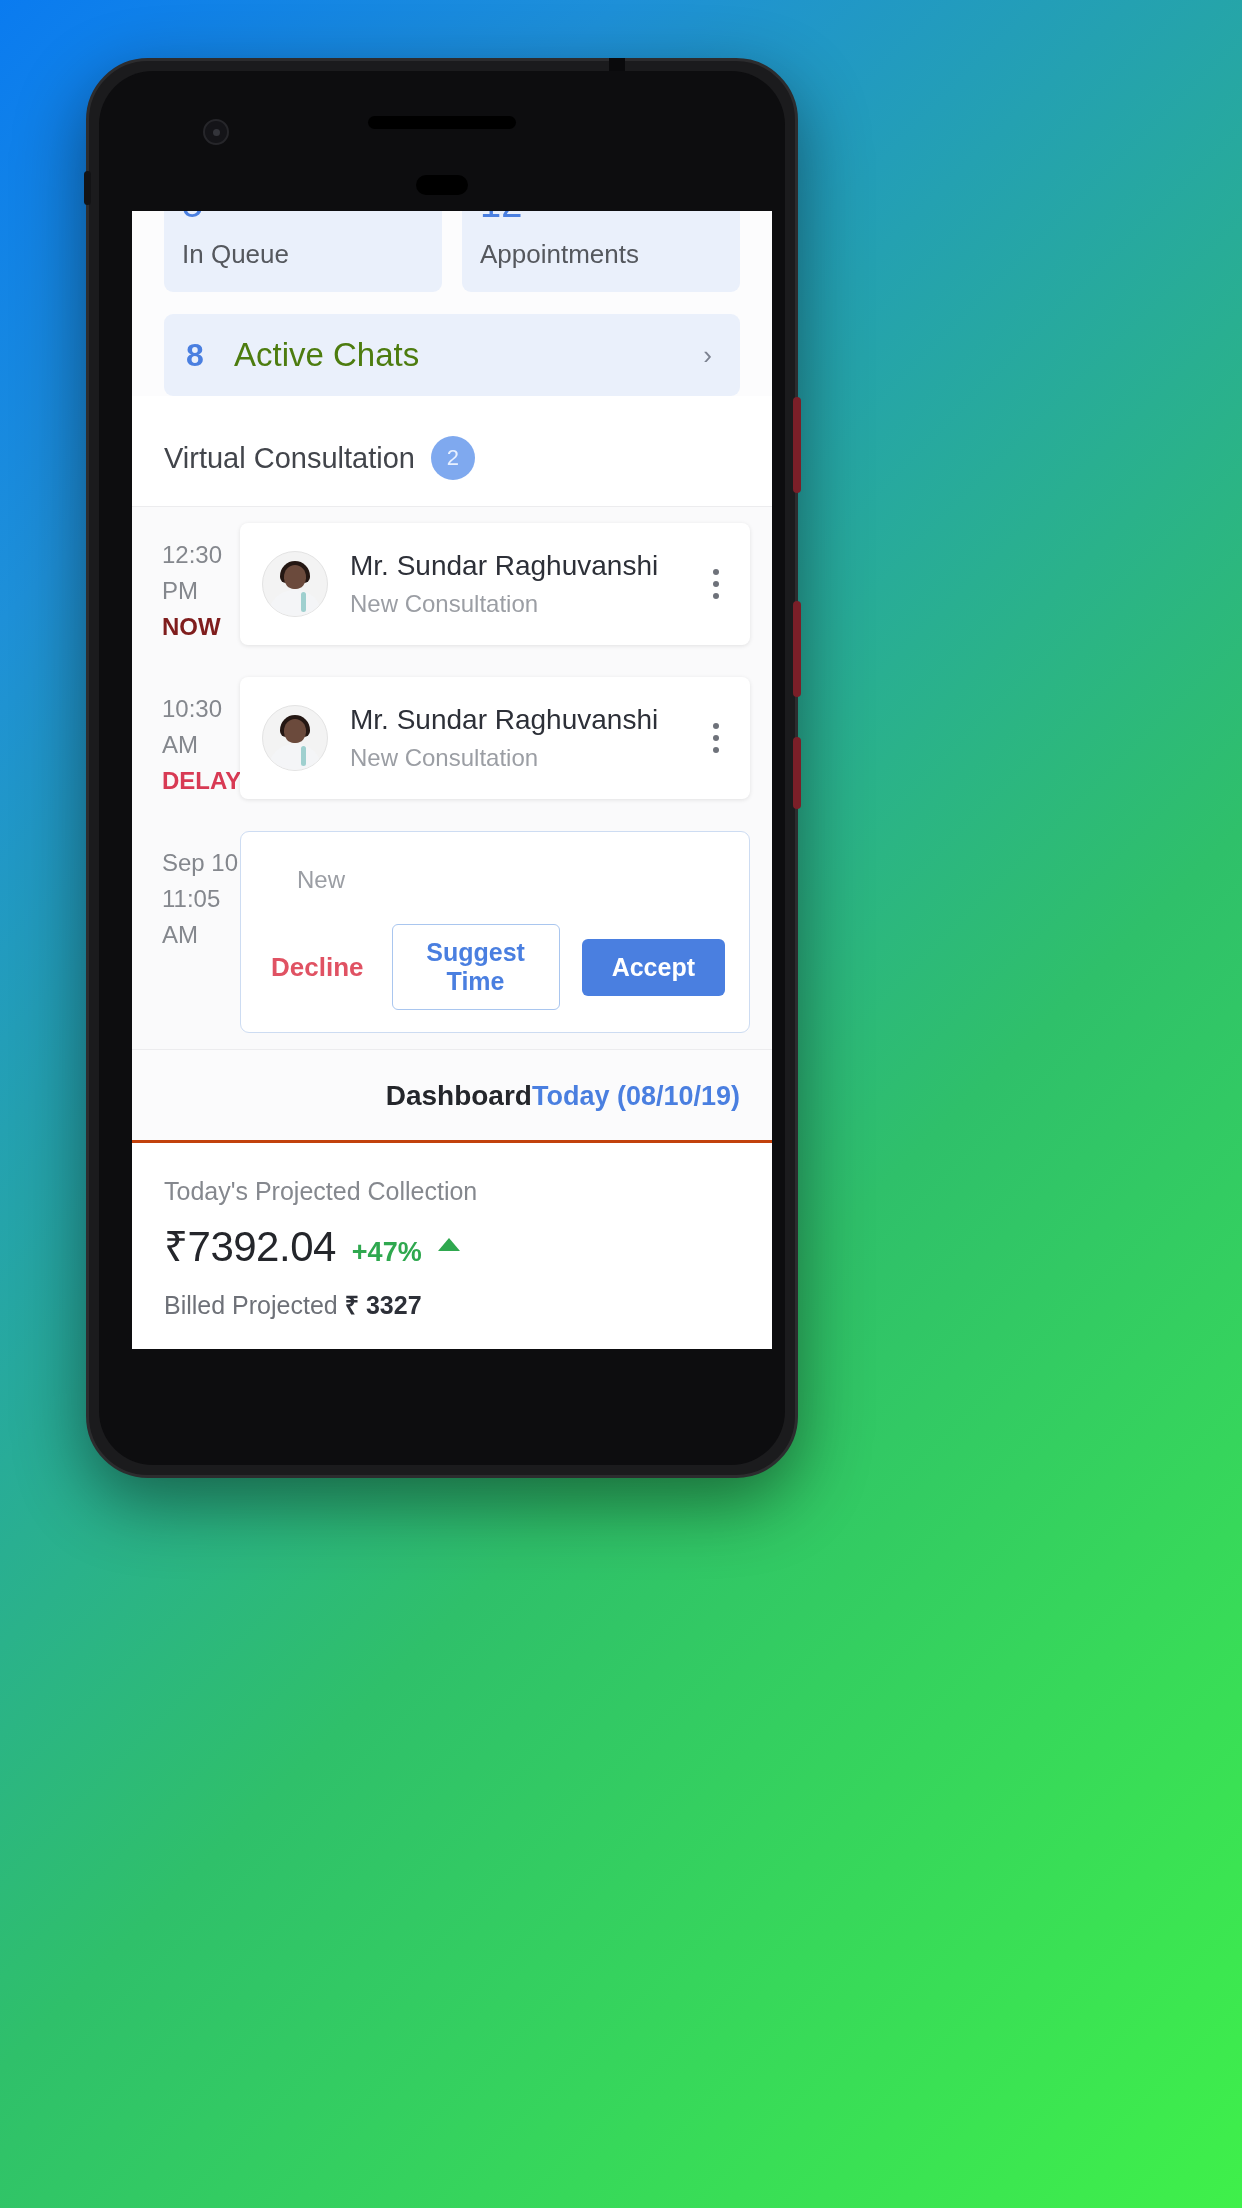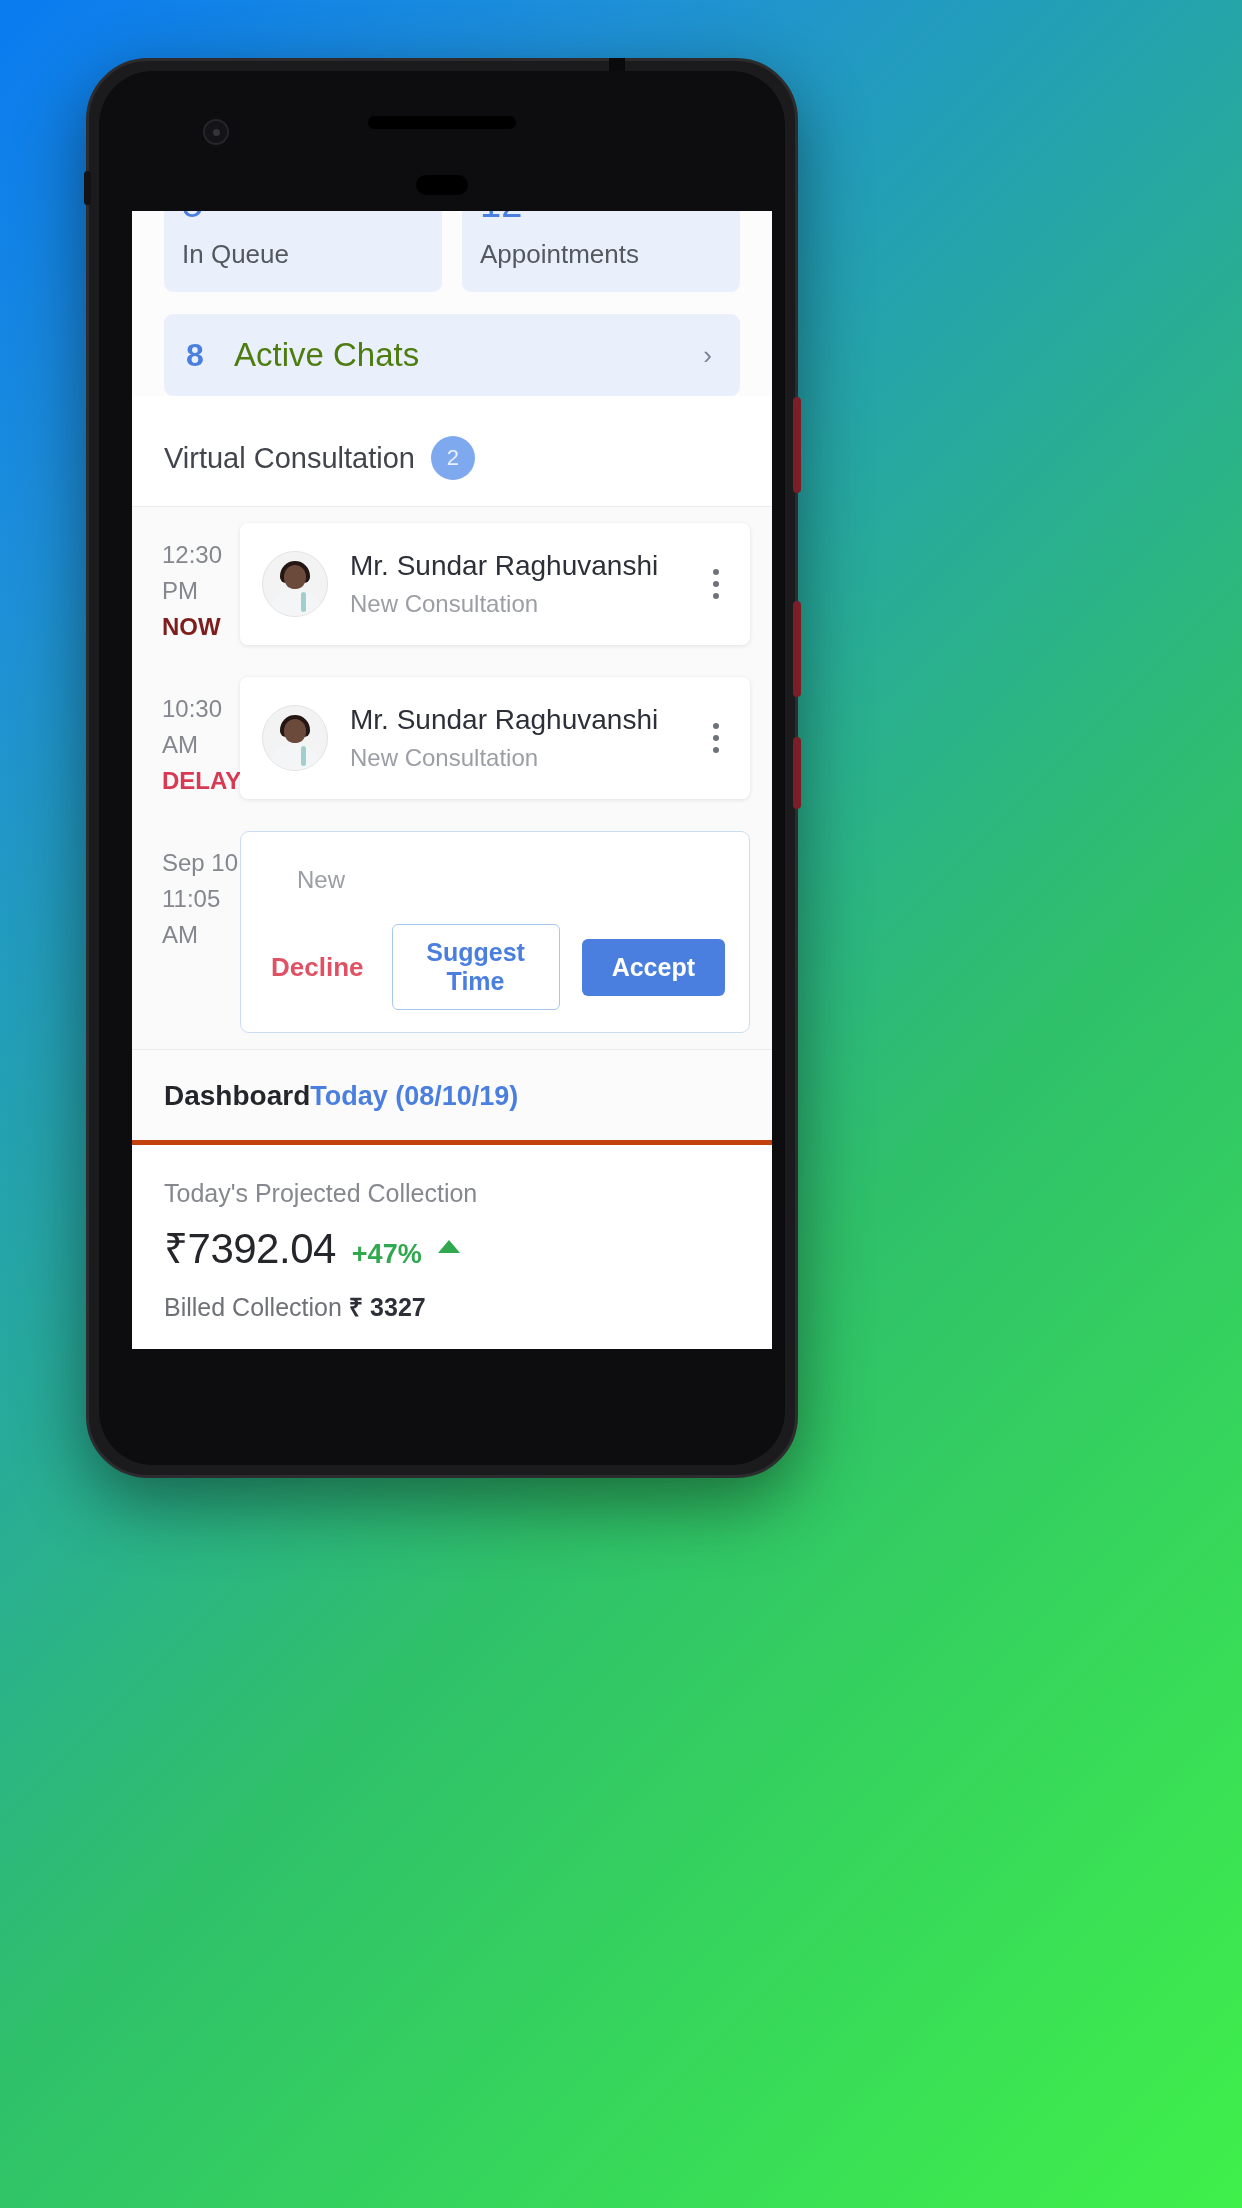--- a/index.html
+++ b/index.html
@@ -121,23 +121,23 @@
   .btn-suggest {
     color:#4a7fe0; font-size:25px; font-weight:600; background:#fff;
     border:1px solid #a9c6ef; border-radius:6px; padding:13px 26px;
   }
   .btn-accept {
     color:#fff; font-size:25px; font-weight:600; background:#4a7fe0;
     border:none; border-radius:6px; padding:14px 30px;
   }
   
   .dash-head {
-    display:flex; align-items:center; justify-content:flex-start;
+    display:flex; align-items:center; justify-content:flex-end;
     padding:30px 32px 28px 32px; background:#fbfbfc;
-    border-top:1px solid #ececee; border-bottom:5px solid #c2410c;
+    border-top:1px solid #ececee; border-bottom:3px solid #c2410c;
   }
   .dash-title { font-size:28px; font-weight:700; color:#24262b; }
   .dash-today { font-size:27px; font-weight:700; color:#4a7fe0; }
   .coll { padding:34px 32px 0 32px; background:#fff; }
   .coll-label { font-size:25px; color:#85888e; }
   .coll-amt-row { display:flex; align-items:baseline; gap:16px; margin-top:10px;}
   .coll-amt { font-size:42px; color:#24262b; letter-spacing:-.5px;}
   .coll-pct { font-size:27px; color:#2fa84f; font-weight:700;}
   .tri-up {
     width:0;height:0;border-left:11px solid transparent;border-right:11px solid transparent;
@@ -260,21 +260,21 @@
       </div>
 
       <div class="coll">
         <div class="coll-label">Today's Projected Collection</div>
         <div class="coll-amt-row">
           <span class="coll-amt">₹7392.04</span>
           <span class="coll-pct">+47%</span>
           <span class="tri-up"></span>
         </div>
         <div class="coll-billed">
-          <span>Billed Collection</span>
+          <span>Billed Projected</span>
           <b>₹ 3327</b>
         </div>
       </div>
 
       <div class="legend">
         
         
       </div>
 
     </div>

